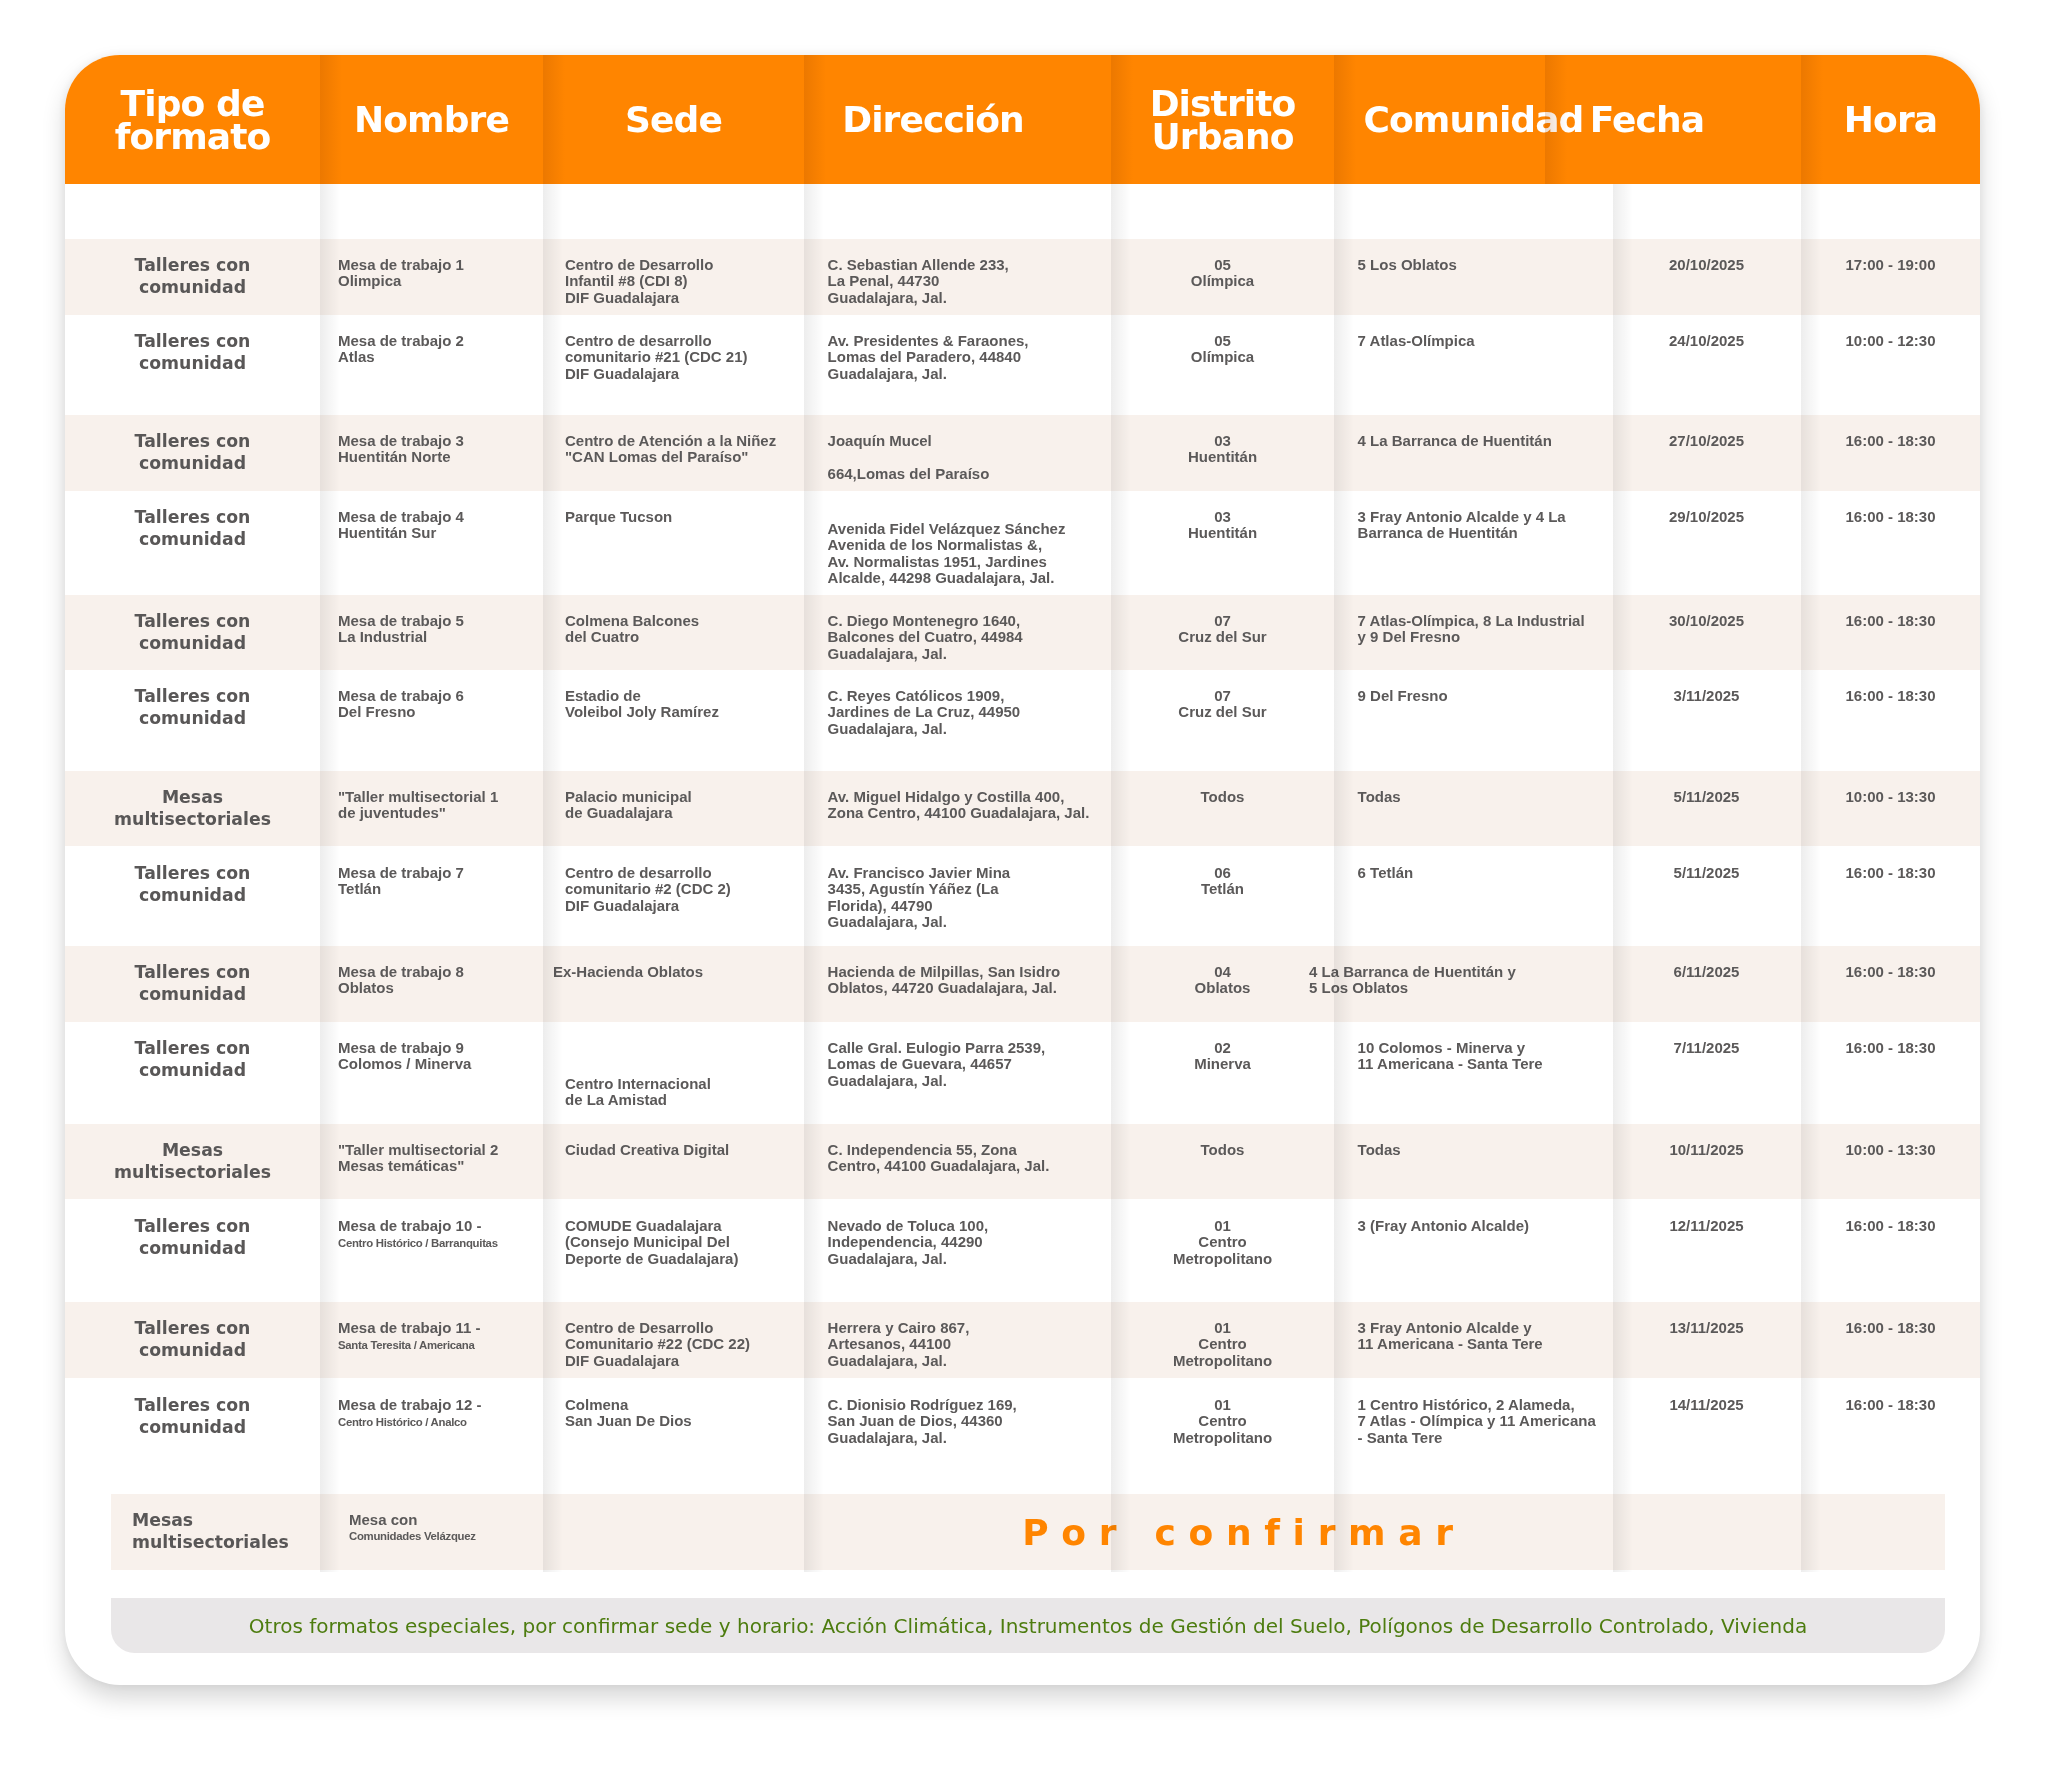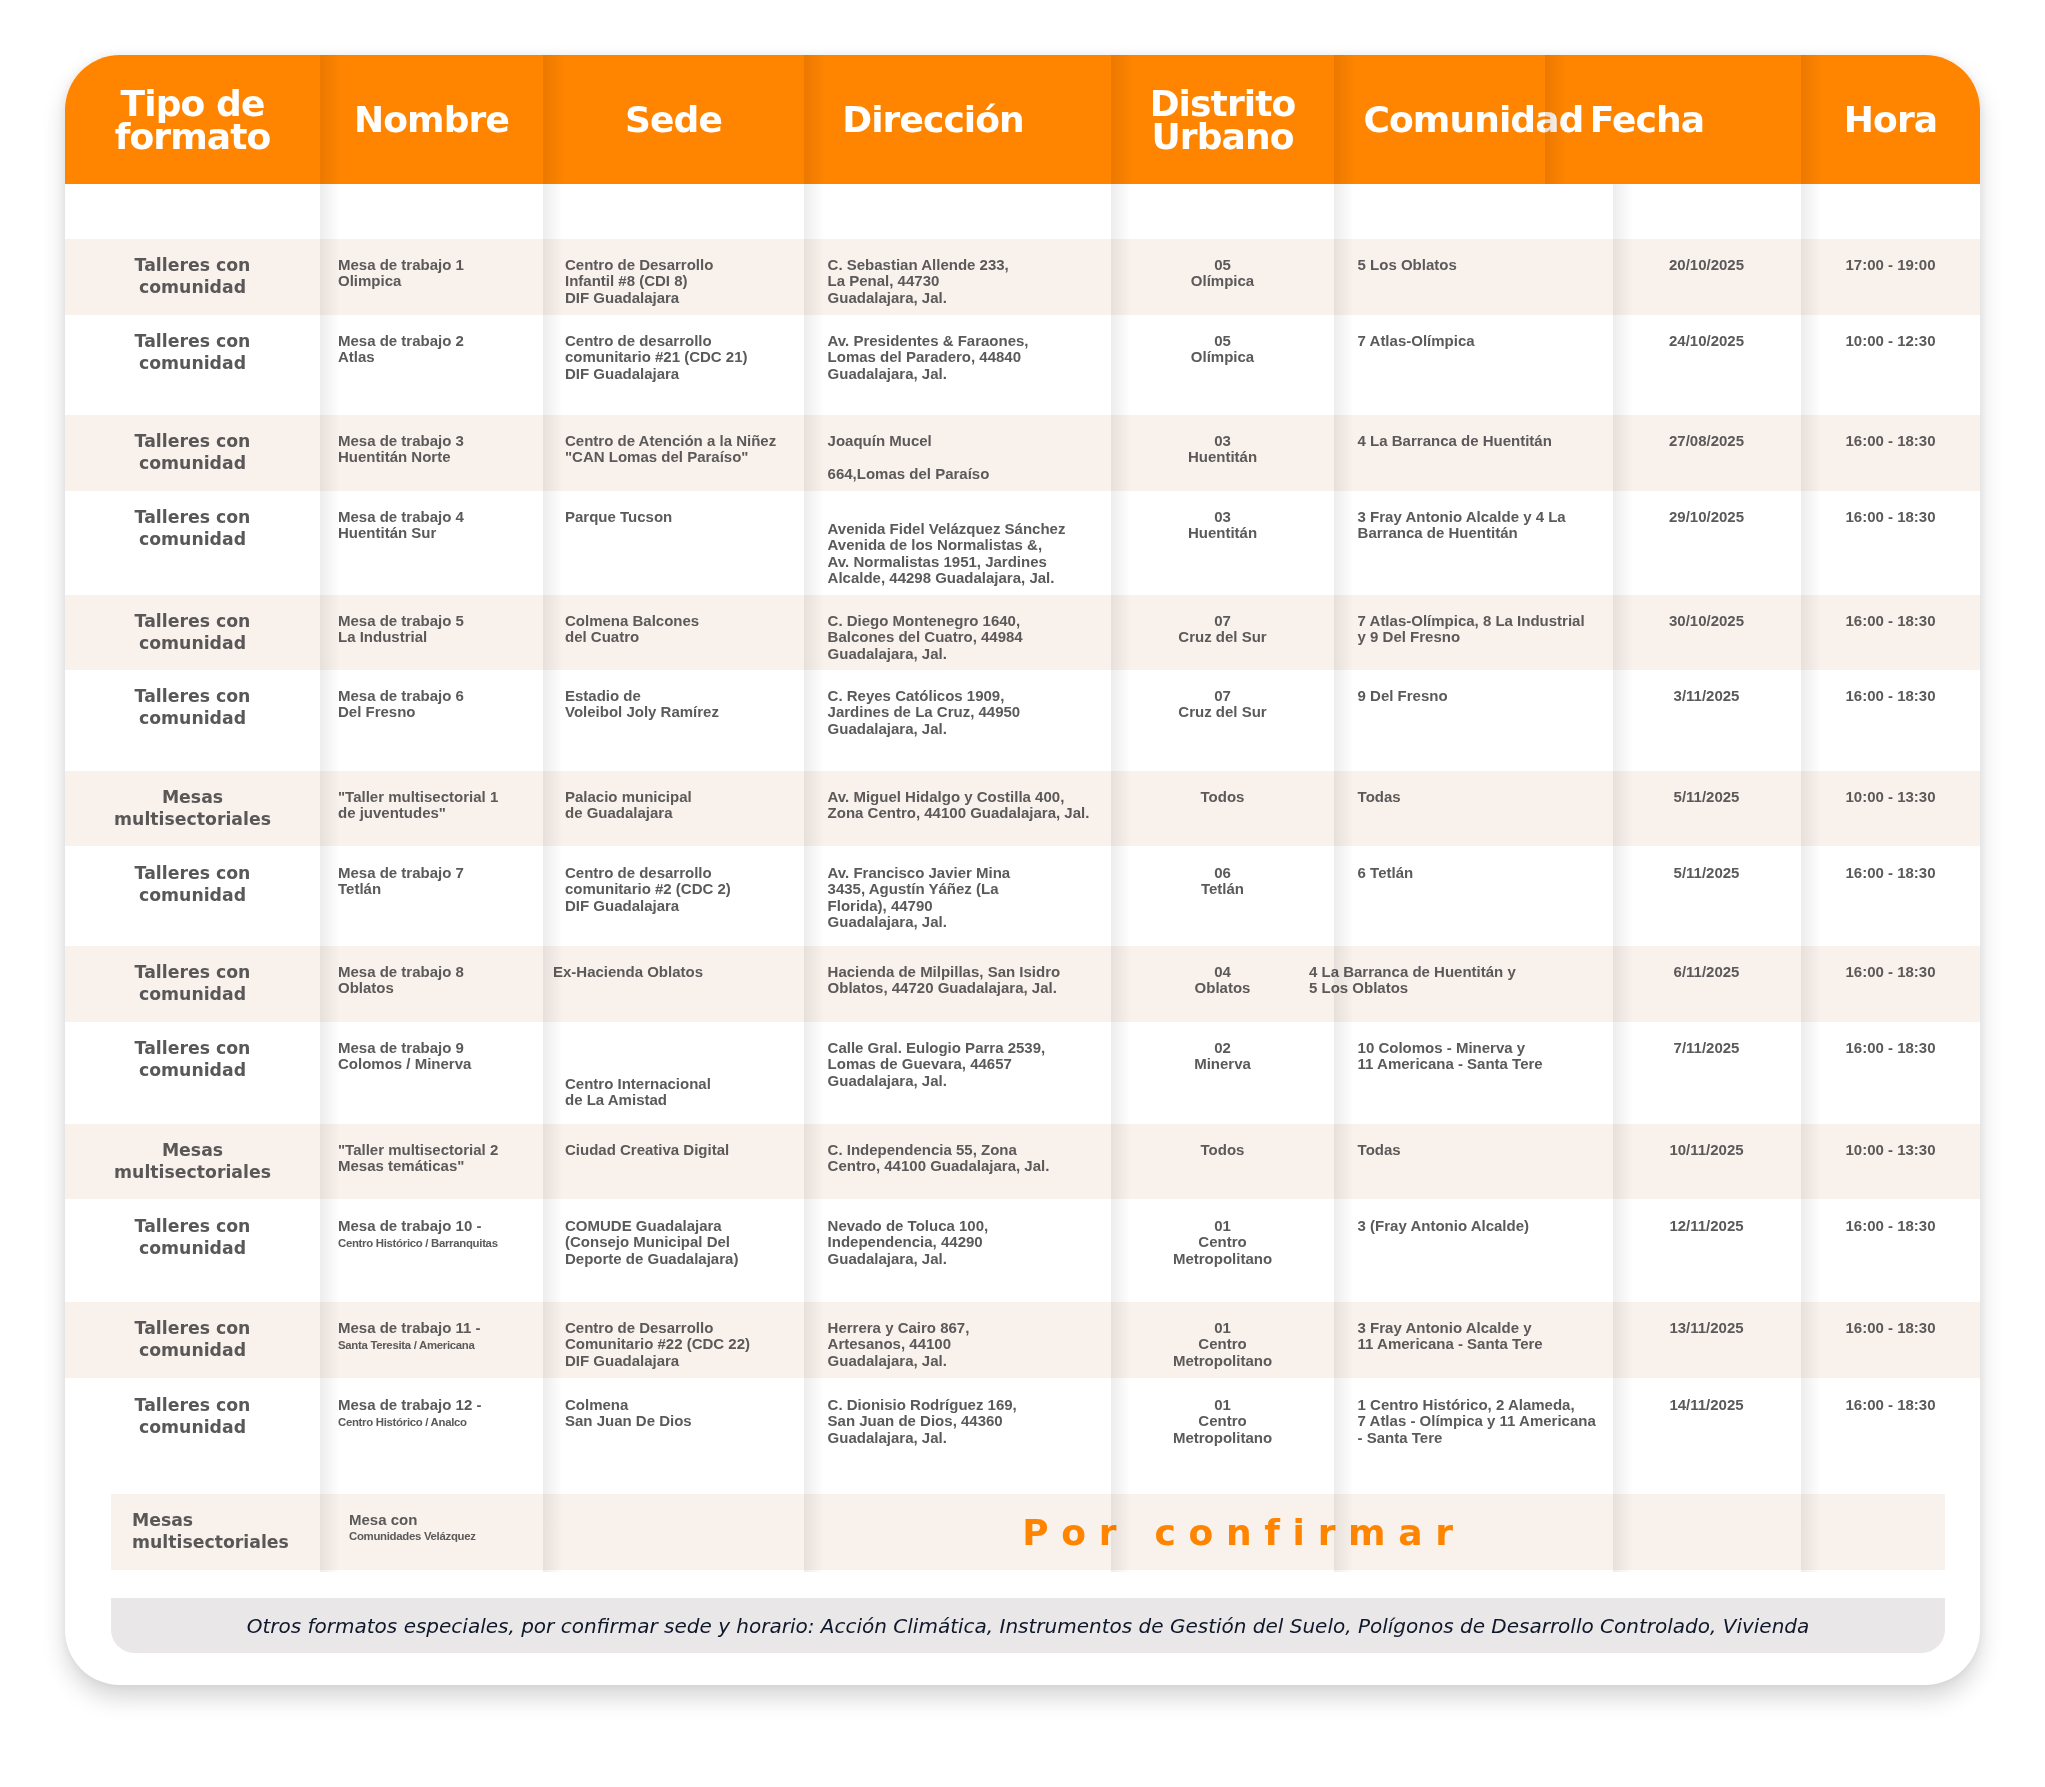--- a/index.html
+++ b/index.html
@@ -64,21 +64,21 @@
     position: absolute; left: 432px; top: 0; width: 1402px; height: 76px;
     display: flex; align-items: center; justify-content: center;
     color: #ff8500; font-family: "DejaVu Sans", sans-serif; font-weight: bold;
     font-size: 36px; letter-spacing: 12.7px;
   }
 
   .footer-note {
     position: absolute; left: 46px; top: 1543px; width: 1834px; height: 55px;
     background: #e9e7e8; border-radius: 0 0 23.6px 23.6px;
     display: flex; align-items: center; justify-content: center;
-    font-family: "DejaVu Sans", sans-serif; font-size: 20px; color: #0f172a; font-style: italic;
+    font-family: "DejaVu Sans", sans-serif; font-size: 20px; color: #4d7c0f;
   }
 </style>
 </head>
 <body>
 
 <div class="card">
   <div class="header">
     <div class="hcell" style="left:0;width:255px;">
         <span>Tipo de
 formato</span>
@@ -148,21 +148,21 @@
         <div class="cell" style="left: 255px; width: 223px; padding-left: 18px;"><span>Mesa de trabajo 3
 Huentitán Norte</span></div>
         <div class="cell" style="left: 478px; width: 261px; padding-left: 22px;"><span>Centro de Atención a la Niñez
 "CAN Lomas del Paraíso"</span></div>
         <div class="cell" style="left: 739px; width: 307px; padding-left: 23.6px;"><span>Joaquín Mucel
 
 664,Lomas del Paraíso</span></div>
         <div class="cell center" style="left: 1046px; width: 223px;"><span>03
 Huentitán</span></div>
         <div class="cell" style="left: 1269px; width: 279px; padding-left: 23.6px;"><span>4 La Barranca de Huentitán</span></div>
-        <div class="cell center" style="left: 1548px; width: 187px;"><span>27/08/2025</span></div>
+        <div class="cell center" style="left: 1548px; width: 187px;"><span>27/10/2025</span></div>
         <div class="cell center" style="left: 1736px; width: 179px;"><span>16:00 - 18:30</span></div>
       </div>
       <div class="row" style="top: 436px; height: 104px;">
         <div class="cell type" style="left: 0px; width: 255px;"><span>Talleres con
 comunidad</span></div>
         <div class="cell" style="left: 255px; width: 223px; padding-left: 18px;"><span>Mesa de trabajo 4
 Huentitán Sur</span></div>
         <div class="cell" style="left: 478px; width: 261px; padding-left: 22px;"><span>Parque Tucson</span></div>
         <div class="cell" style="left: 739px; width: 307px; padding-left: 23.6px; margin-top: 12px;"><span>Avenida Fidel Velázquez Sánchez
 Avenida de los Normalistas &amp;,

